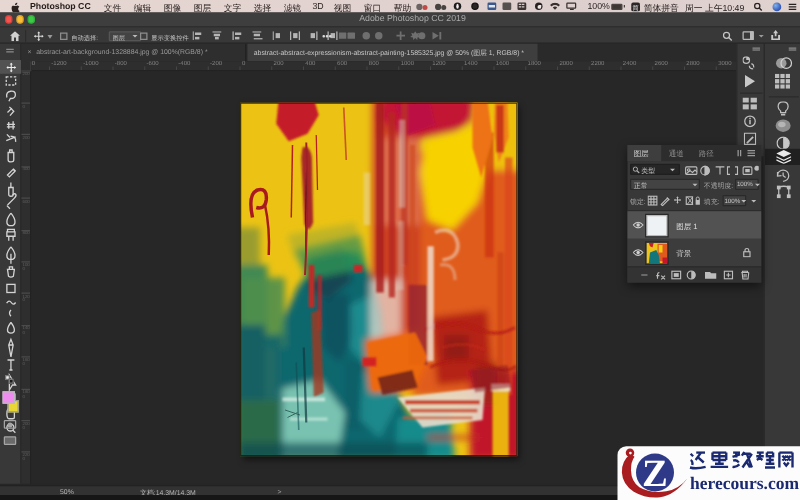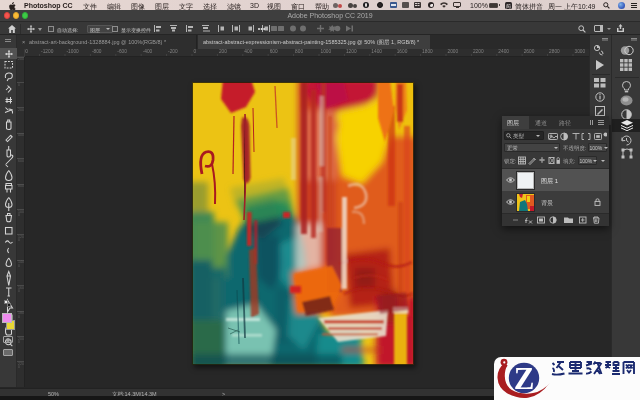--- a/index.html
+++ b/index.html
@@ -705,15 +705,16 @@
     </svg>
     <svg class="abs" style="left:57px;top:4px;" width="85" height="15" viewBox="0 0 85 15">
       <g stroke="#1b2a70" stroke-width="1.9" fill="none">
         <path d="M1.5 2 L3.5 4 M6 1 H13 M9.5 1.5 L5.5 7 M7 4.5 L12 9 M1.5 7 Q3.5 8 2.8 11 M1 13 Q6 14.5 13.5 12.5"></path>
         <path d="M24.5 0.5 V10 M19 1 H30 M19 1 V7 M30 1 V7 M19 4 H30 M19 7 H30 M17.5 12.5 H31.5 M21 10 H28"></path>
         <path d="M35.5 1 H41 M38 0 V5 M35 4.5 L41 2.5 M35.5 7.5 Q38.5 6.5 40 9 M35 12.5 Q38 13 40.5 10.5 M44.5 0.5 L42.5 3.5 M44 2 H49.5 M46.5 2 L50.5 13 M50.5 2 L43 13 M46 8 L49 13"></path>
         <path d="M54.5 1 H60 M57 0 V7 M54 4 H60 M54.5 7 L56.5 5.5 M59 7 L57 5.5 M62.5 1 H67.5 M62.5 1 V4 H67.5 V1 M65 4 V10 M62 7 H68 M61.5 10 H68.5 M61 13 H69"></path>
         <path d="M72.5 1 H83 M72.5 1 V13 M83 1 V13 M75 3.5 L78 7.5 M78 3.5 L75 7.5 M78.5 3.5 L81.5 7.5 M81.5 3.5 L78.5 7.5 M76 9 L78 11.5 L80 9"></path>
       </g>
     </svg>
+    <div class="abs" style="left:58px;top:22.5px;font-size:14px;font-weight:bold;color:#1b2a70;font-family:'Liberation Serif',serif;white-space:nowrap;">herecours.com</div>
   </div>
 
 </div>
 
 </body></html>

